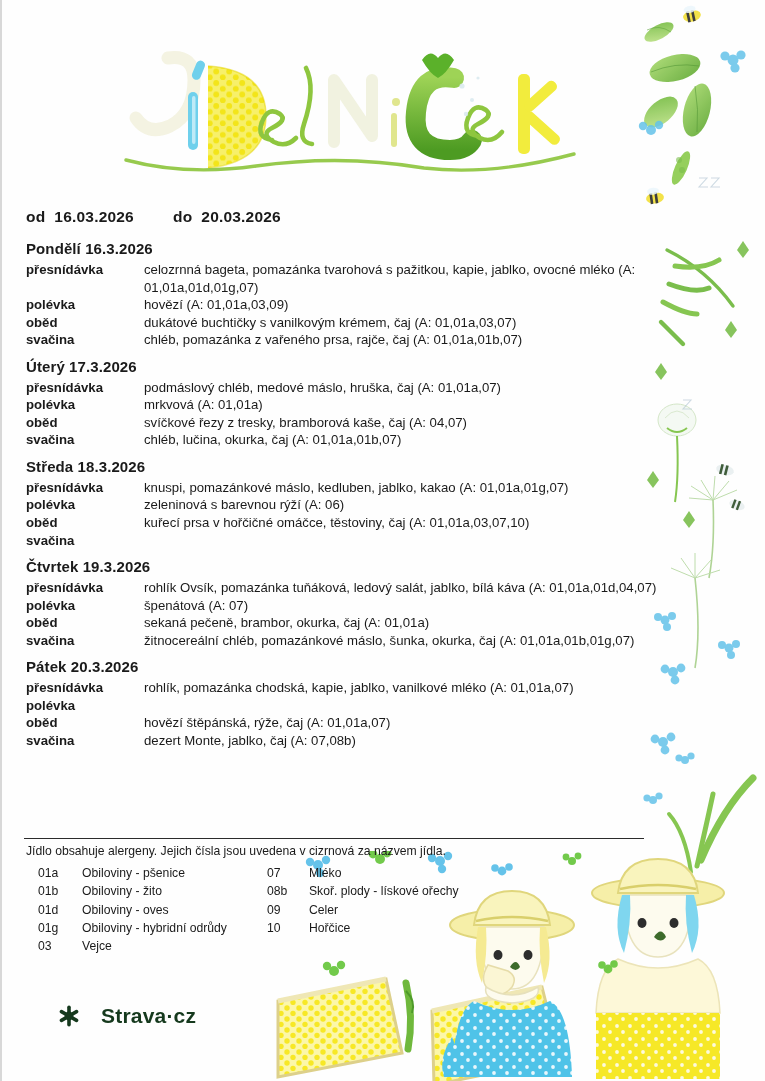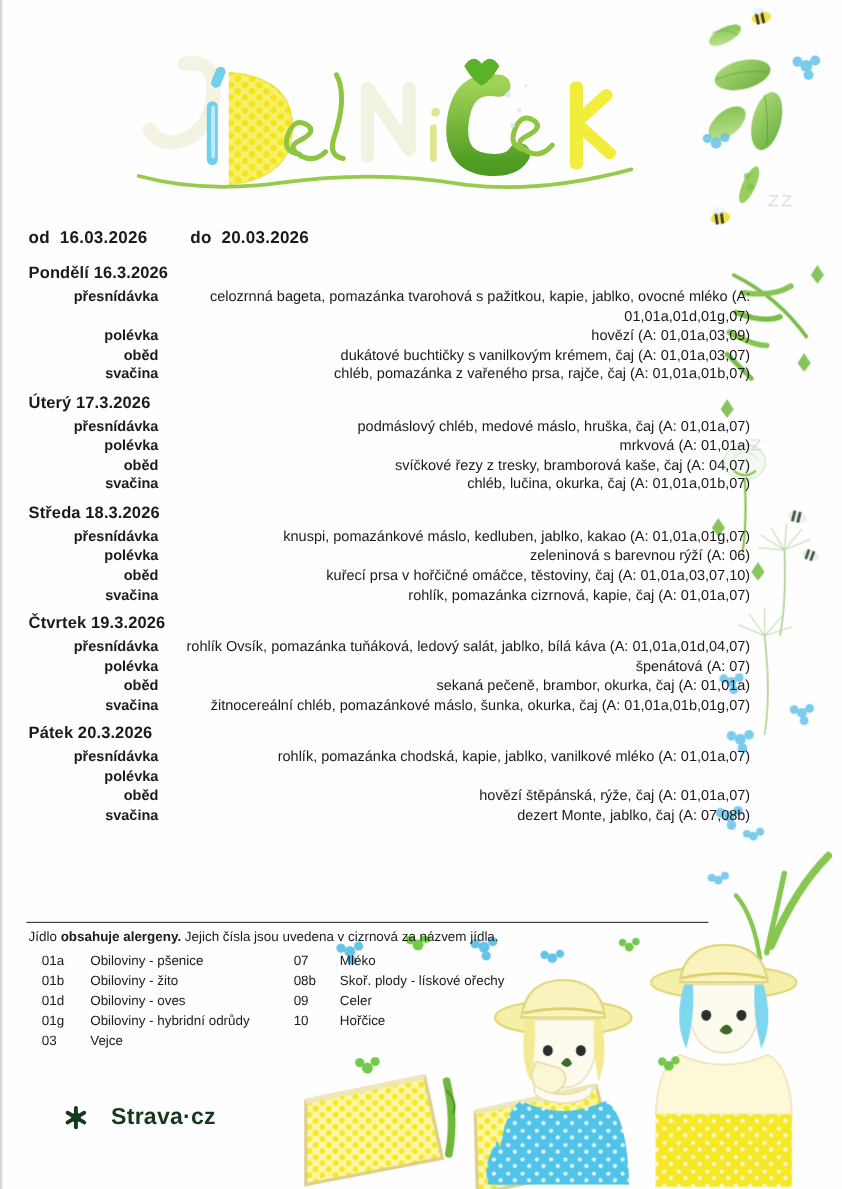--- a/index.html
+++ b/index.html
@@ -79,21 +79,20 @@
     font-size: 15px;
     font-weight: bold;
     margin: 0 0 4px 2px;
     letter-spacing: 0.1px;
   }
   .meal {
     display: flex;
     align-items: flex-start;
     line-height: 1.33;
     font-size: 13.2px;
-    text-align: right;
   }
   .meal-label {
     flex: 0 0 118px;
     font-weight: bold;
     padding-left: 2px;
     white-space: nowrap;
   }
   .meal-text {
     flex: 1 1 auto;
     padding-right: 2px;
@@ -108,21 +107,21 @@
     border-top: 1.4px solid #2b2b2b;
   }
   #footnote {
     position: absolute;
     left: 24px;
     top: 843px;
     font-size: 12.2px;
     line-height: 1.35;
     white-space: nowrap;
   }
-  #footnote b { font-weight: bold; text-align: center; }
+  #footnote b { font-weight: normal; text-align: center; }
 
   #legend {
     position: absolute;
     left: 24px;
     top: 864px;
     font-size: 12.2px;
     line-height: 1.5;
   }
   #legend table { border-collapse: collapse; }
   #legend td { padding: 0; vertical-align: top; white-space: nowrap; }
@@ -523,21 +522,20 @@
           <div class="meal">
             <div class="meal-label">polévka</div>
             <div class="meal-text">zeleninová s barevnou rýží  (A: 06)</div>
           </div>
           <div class="meal">
             <div class="meal-label">oběd</div>
             <div class="meal-text">kuřecí prsa v hořčičné omáčce, těstoviny, čaj  (A: 01,01a,03,07,10)</div>
           </div>
           <div class="meal">
             <div class="meal-label">svačina</div>
-            <div class="meal-text">rohlík, pomazánka cizrnová, kapie, čaj  (A: 01,01a,07)</div>
           </div>
         </div>
         <div class="day">
           <div class="day-title">Čtvrtek 19.3.2026</div>
           <div class="meal">
             <div class="meal-label">přesnídávka</div>
             <div class="meal-text">rohlík Ovsík, pomazánka tuňáková, ledový salát, jablko, bílá káva  (A: 01,01a,01d,04,07)</div>
           </div>
           <div class="meal">
             <div class="meal-label">polévka</div>

